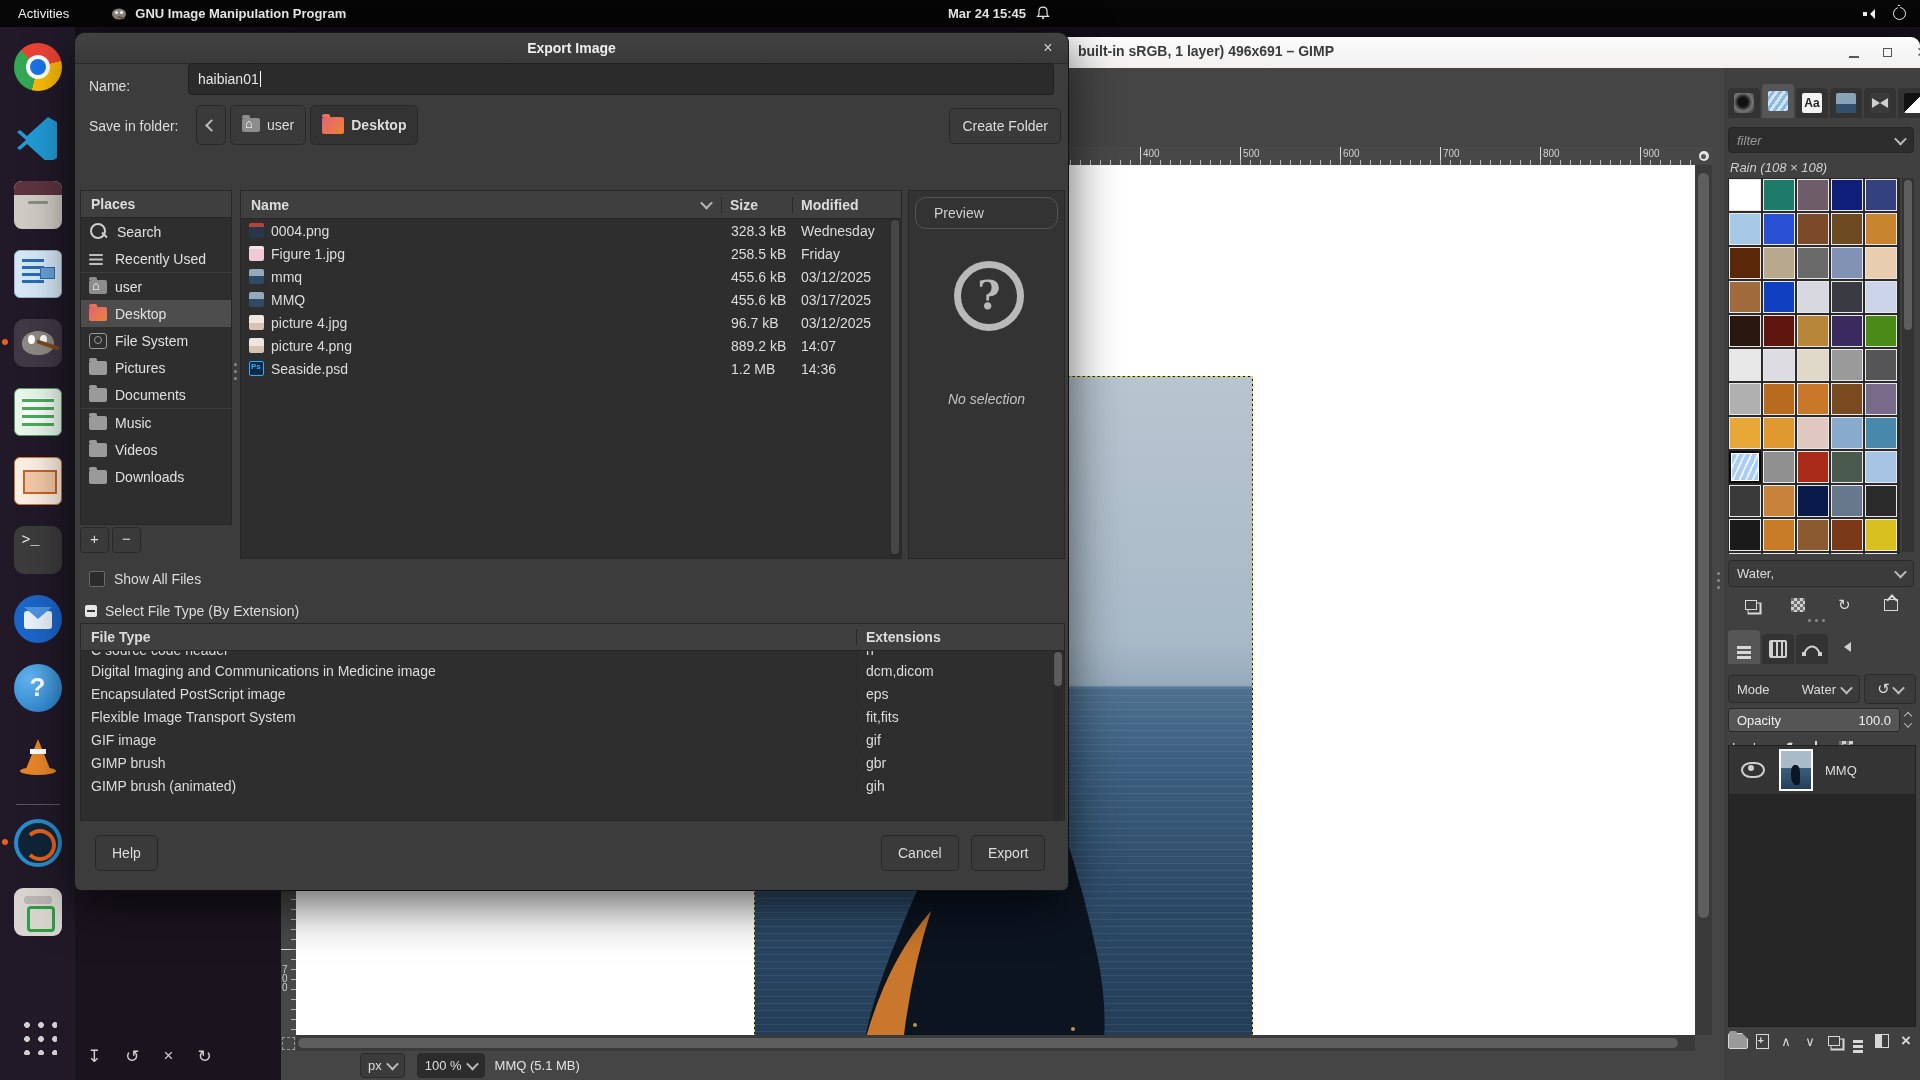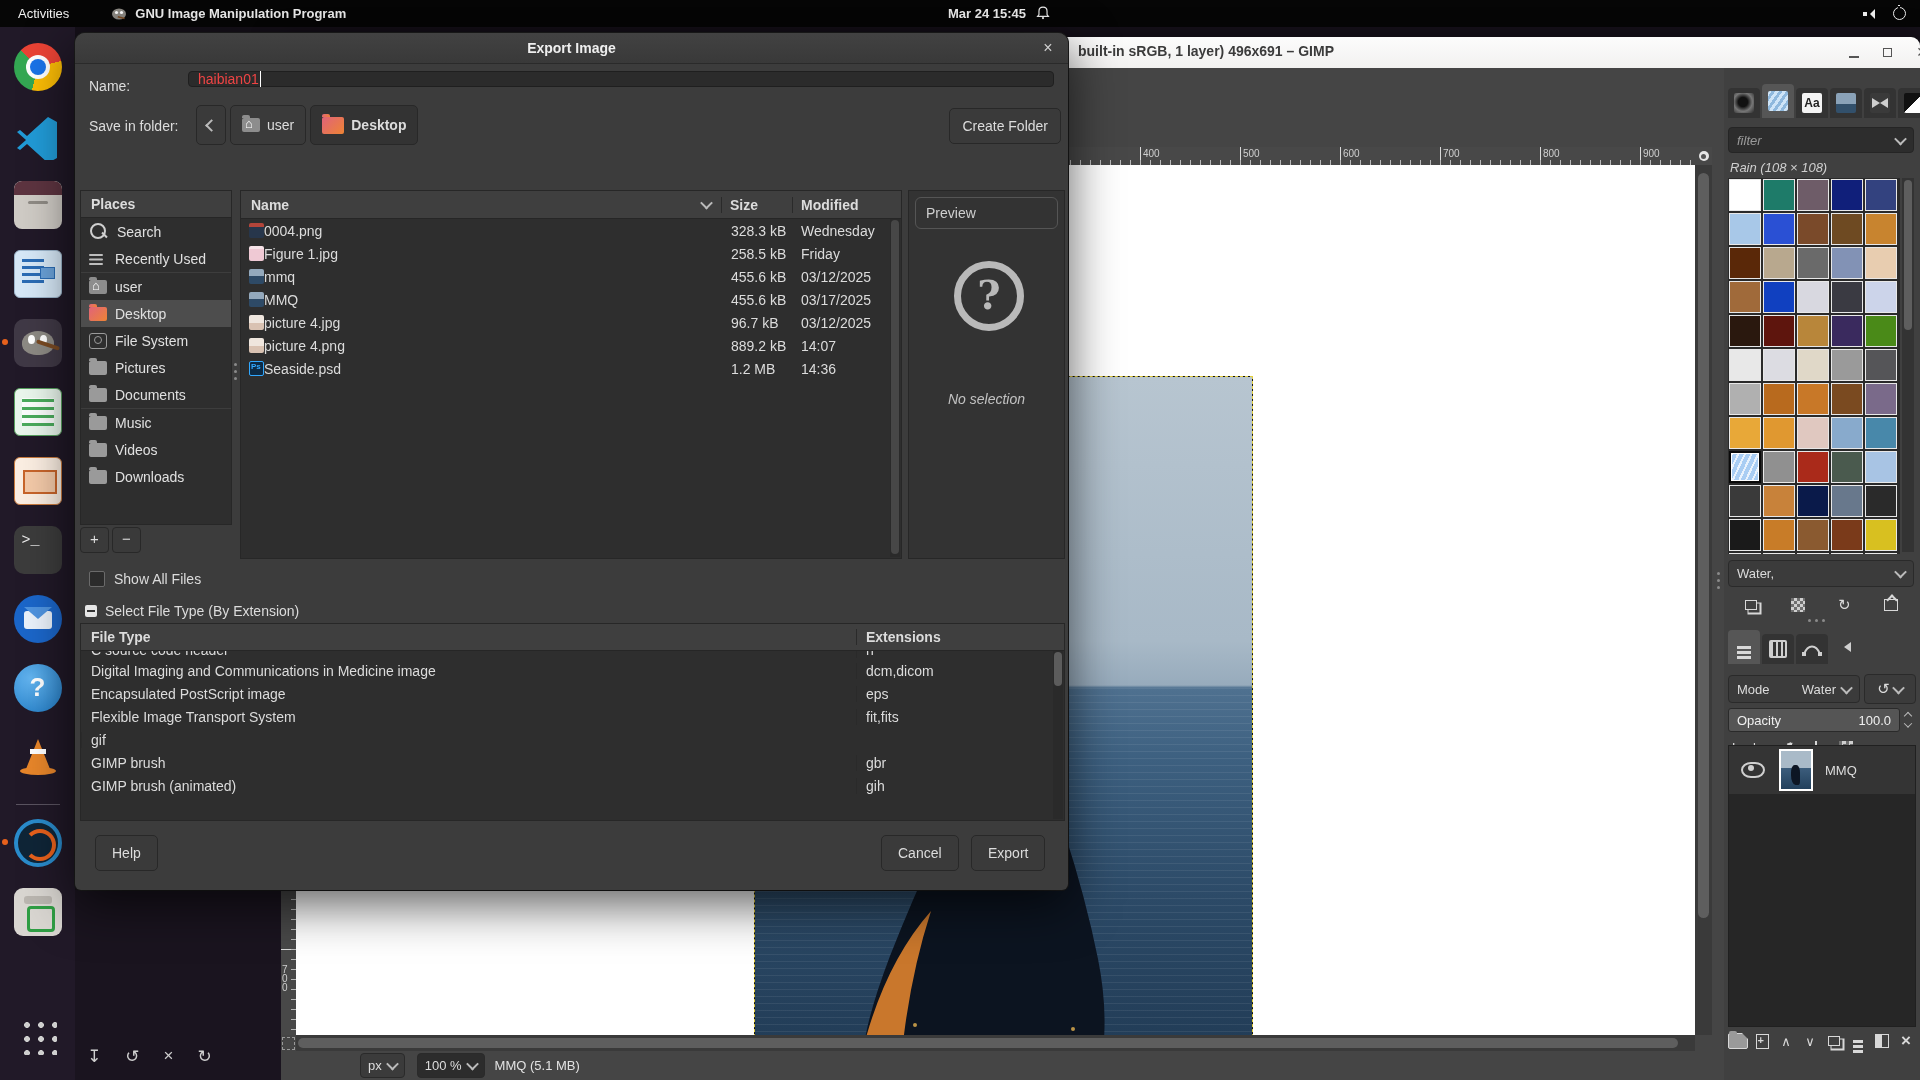--- a/index.html
+++ b/index.html
@@ -176,22 +176,22 @@
   .mi-page.fold::after{content:"";position:absolute;right:-1px;top:-1px;border:3px solid transparent;border-top-color:#404040;border-right-color:#404040}
   .mi-mask{width:12px;height:12px;border:1.5px solid #d8d8d8;background:linear-gradient(90deg,#d8d8d8 50%,transparent 50%)}
   .mi-merge{width:12px;height:3px;background:#d8d8d8;box-shadow:0 5px 0 #d8d8d8,0 10px 0 #d8d8d8}
   
   #dialog{position:absolute;left:75px;top:33px;width:993px;height:857px;background:#3c3c3c;border-radius:10px 10px 6px 6px;
           box-shadow:0 14px 50px rgba(0,0,0,.65),0 0 0 1px #1d1d1d;font-size:14px}
   #dialog .dtitle{position:absolute;left:0;top:0;width:100%;height:30px;background:linear-gradient(#424242,#393939);
           border-bottom:1px solid #2a2a2a;border-radius:10px 10px 0 0;text-align:center;line-height:30px;font-weight:bold;color:#eee}
   .dclose{position:absolute;right:8px;top:3px;width:24px;height:24px;text-align:center;line-height:24px;color:#cfcfcf;font-size:16px}
   .flabel{position:absolute;left:14px;color:#dcdcdc}
-  .nentry{position:absolute;left:113px;top:38px;width:866px;height:16px;background:#2b2b2b;border:1px solid #1f1f1f;border-radius:4px;
-          display:flex;align-items:center;padding:0 9px;box-sizing:border-box;color:#ef4444}
+  .nentry{position:absolute;left:113px;top:30px;width:866px;height:32px;background:#2b2b2b;border:1px solid #1f1f1f;border-radius:4px;
+          display:flex;align-items:center;padding:0 9px;box-sizing:border-box;color:#e5e5e5}
   .caret{width:1px;height:16px;background:#fff;margin-left:1px}
   .pathbar{position:absolute;left:121px;top:72px;height:40px;display:flex;gap:4px}
   .pbtn{height:40px;background:#3a3a3a;border:1px solid #282828;border-radius:5px;display:flex;align-items:center;gap:7px;padding:0 11px;box-sizing:border-box}
   .pbtn.active{background:#333;font-weight:bold}
   .cfbtn{position:absolute;right:7px;top:75px;height:34px;background:#3a3a3a;border:1px solid #282828;border-radius:5px;
          display:flex;align-items:center;padding:0 12px}
   
   .fold{width:18px;height:14px;background:#9a9a9a;border-radius:2px;position:relative;flex:none}
   .fold::before{content:"";position:absolute;left:0;top:-3px;width:8px;height:3px;background:inherit;border-radius:2px 2px 0 0}
   .fold.home{background:#8d8d8d}
@@ -213,36 +213,36 @@
   .prow.sep{border-bottom:1px solid #3d3d3d}
   .pm{position:absolute;left:5px;top:494px;display:flex;gap:3px}
   .pmb{width:27px;height:24px;background:#3a3a3a;border:1px solid #282828;border-radius:4px;text-align:center;line-height:22px;color:#ddd;font-size:15px}
   #filelist{left:165px;top:157px;width:660px;height:367px;overflow:hidden}
   #filelist .fhead{height:27px;background:#3f3f3f;border-bottom:1px solid #262626;display:flex;align-items:center;font-weight:bold}
   .fh-name{flex:1;padding-left:10px;display:flex;align-items:center}
   .fh-name .chev{margin-left:auto;margin-right:10px}
   .fh-size{width:62px;border-left:1px solid #2a2a2a;padding-left:8px}
   .fh-mod{width:100px;border-left:1px solid #2a2a2a;padding-left:8px}
   .frow{height:23px;display:flex;align-items:center}
-  .frow .fname{flex:1;padding-left:8px;display:flex;align-items:center;}
+  .frow .fname{flex:1;padding-left:8px;display:flex;align-items:center;gap:7px}
   .frow .fsize{width:62px;padding-left:8px}
   .frow .fmod{width:100px;padding-left:8px}
   .thumb{width:15px;height:15px;flex:none;border-radius:2px}
   .th-dark1{background:linear-gradient(180deg,#b3453a 28%,#27364b 28%)}
   .th-pink{background:linear-gradient(180deg,#f6e3e8 20%,#efc9d4 20%)}
   .th-sea{background:linear-gradient(180deg,#94a9bc 45%,#2e4a66 45%)}
   .th-light{background:linear-gradient(180deg,#efe6de 55%,#d9c2b2 55%)}
   .th-psd{background:#0d2a44;border:1.5px solid #31a8ff;box-sizing:border-box;position:relative}
   .th-psd::after{content:"Ps";position:absolute;left:1px;top:0px;font-size:8px;color:#31a8ff;font-weight:bold}
   .flscroll{position:absolute;right:1px;top:28px;width:10px;height:338px;background:#2a2a2a}
   .flscroll i{display:block;margin:1px;width:8px;height:334px;background:#474747;border-radius:4px}
   .paneldots{position:absolute;left:157px;top:330px;display:flex;flex-direction:column;gap:4px;align-items:center;width:6px}
   .paneldots b{width:3px;height:3px;border-radius:50%;background:#8a8a8a}
   #preview{left:833px;top:157px;width:155px;height:367px;background:#333}
-  #preview .pvlabel{margin:6px;height:30px;border:1px solid #555;border-radius:6px;display:flex;align-items:center;padding-left:10px;color:#cfcfcf}
+  #preview .pvlabel{margin:6px;height:30px;border:1px solid #555;border-radius:11px;display:flex;align-items:center;padding-left:18px;color:#cfcfcf}
   .qmark{position:absolute;left:45px;top:70px;width:56px;height:56px;border:7px solid #b9b9b9;border-radius:50%;
          color:#b9b9b9;font-size:40px;font-weight:bold;text-align:center;line-height:54px;font-family:"DejaVu Serif",serif}
   #preview .nosel{position:absolute;left:0;top:200px;width:100%;text-align:center;font-style:italic;color:#c2c2c2}
   
   .chkrow{position:absolute;left:14px;top:538px;display:flex;align-items:center;gap:9px}
   .chk{width:14px;height:14px;background:#2b2b2b;border:1px solid #6a6a6a;border-radius:2px}
   .exprow{position:absolute;left:10px;top:570px;display:flex;align-items:center;gap:8px}
   .expbox{width:12px;height:12px;background:#e6e6e6;border-radius:2px;position:relative}
   .expbox::after{content:"";position:absolute;left:2px;top:5px;width:8px;height:2px;background:#333}
   
@@ -809,20 +809,21 @@
         </div>
         <div class="ftrow">
           <div class="ft-name">Encapsulated PostScript image</div>
           <div class="ft-ext">eps</div>
         </div>
         <div class="ftrow">
           <div class="ft-name">Flexible Image Transport System</div>
           <div class="ft-ext">fit,fits</div>
         </div>
         <div class="ftrow">
+          <div class="ft-name">GIF image</div>
           <div class="ft-ext">gif</div>
         </div>
         <div class="ftrow">
           <div class="ft-name">GIMP brush</div>
           <div class="ft-ext">gbr</div>
         </div>
         <div class="ftrow">
           <div class="ft-name">GIMP brush (animated)</div>
           <div class="ft-ext">gih</div>
         </div>

